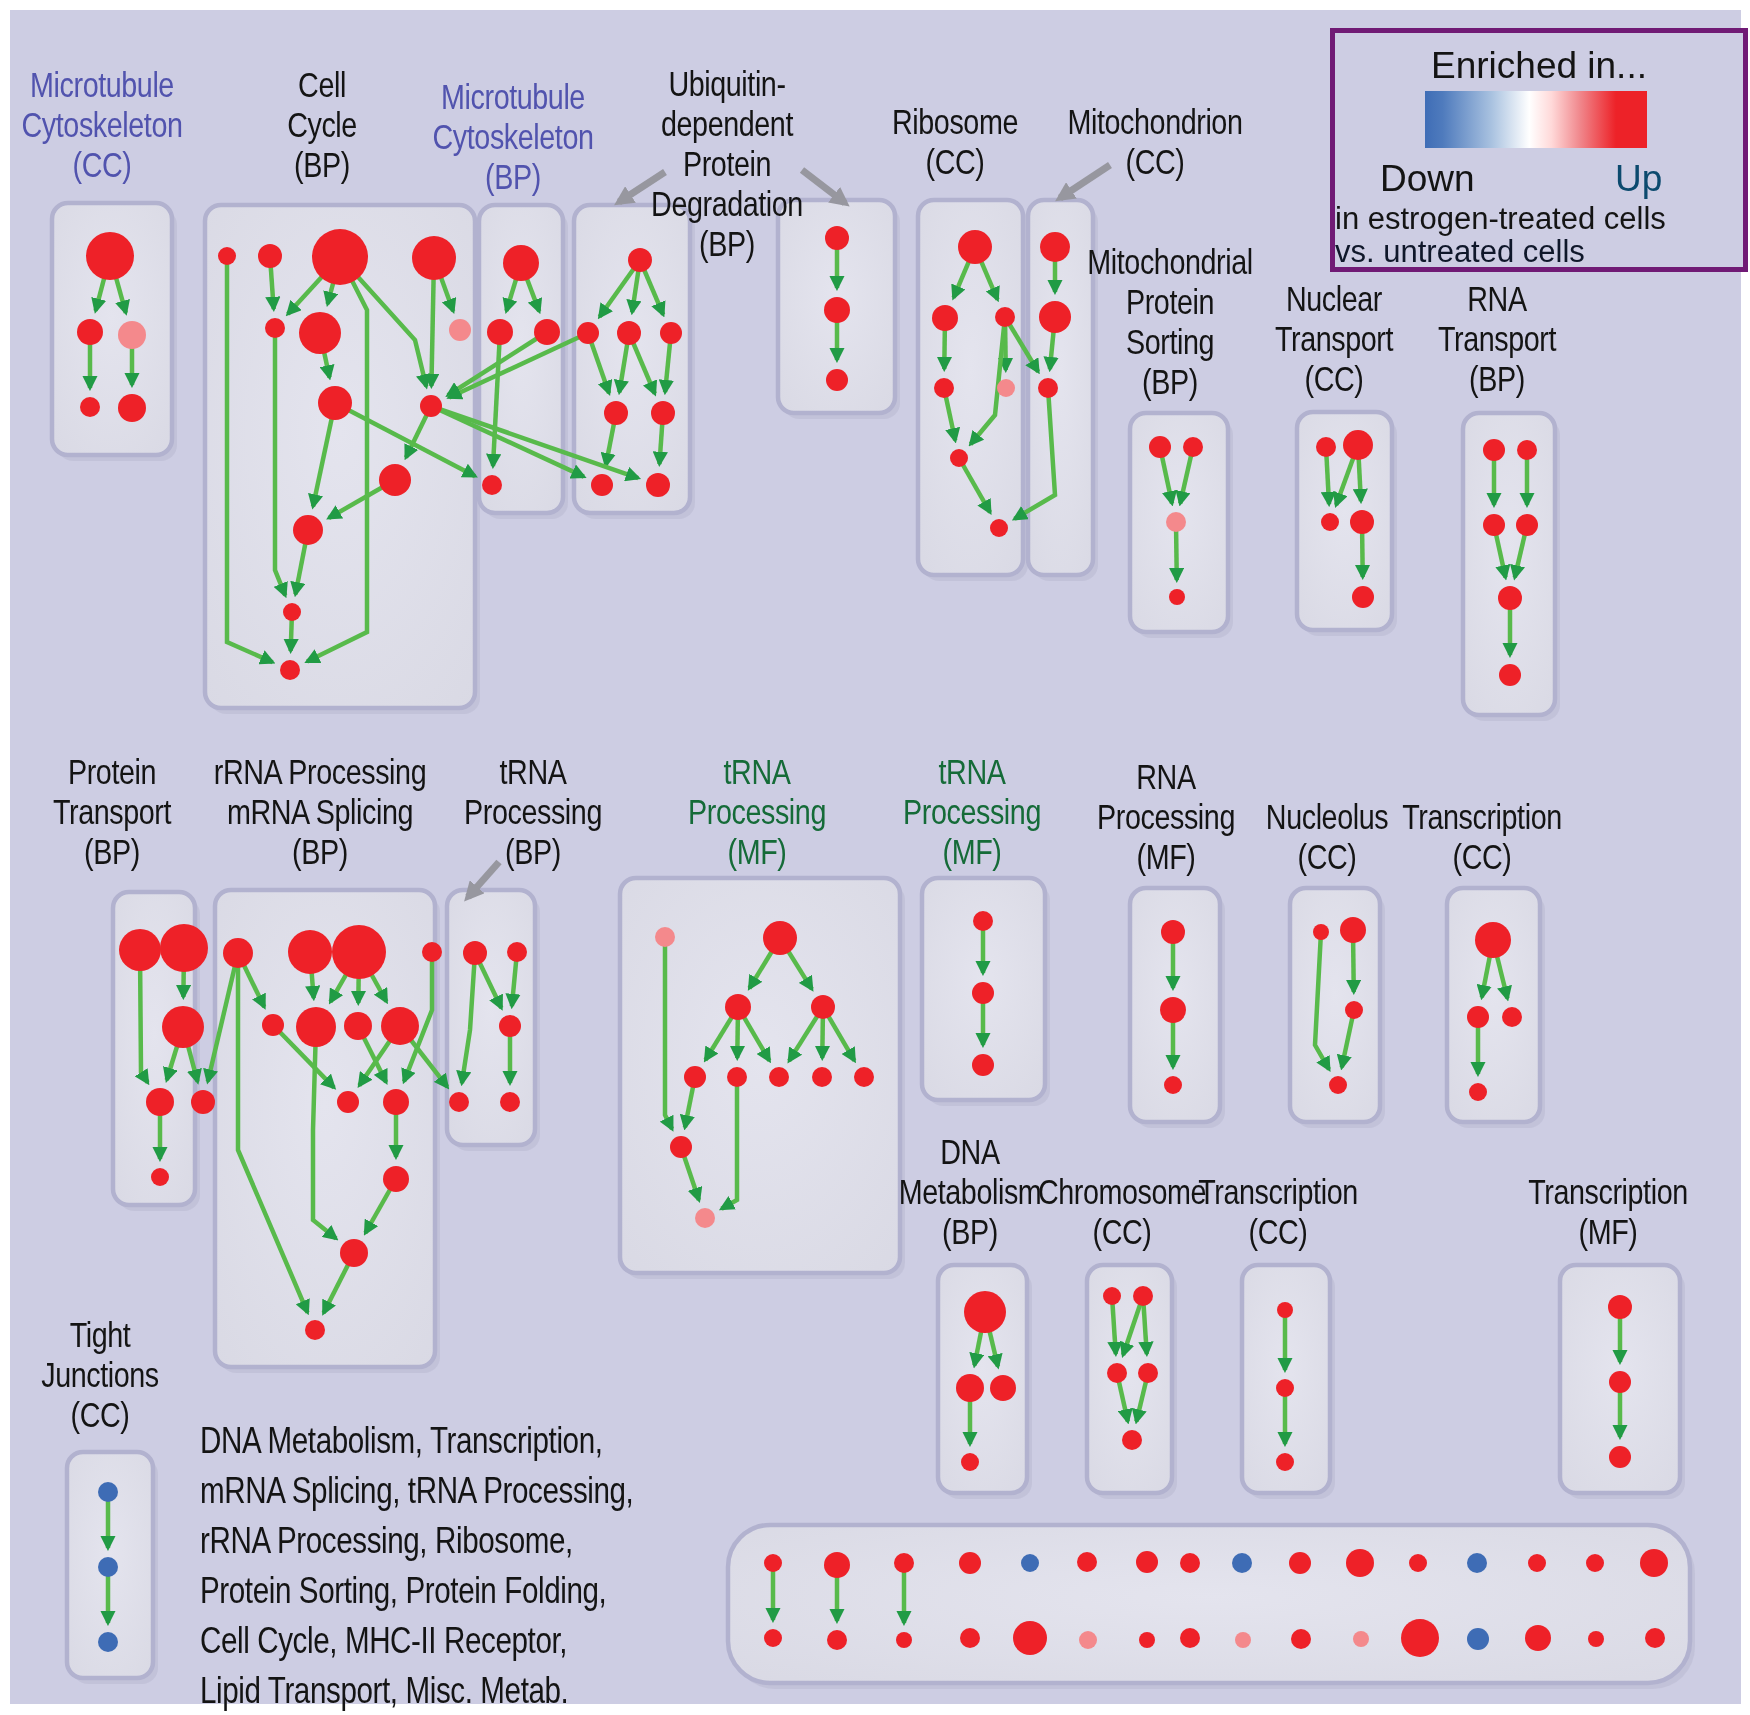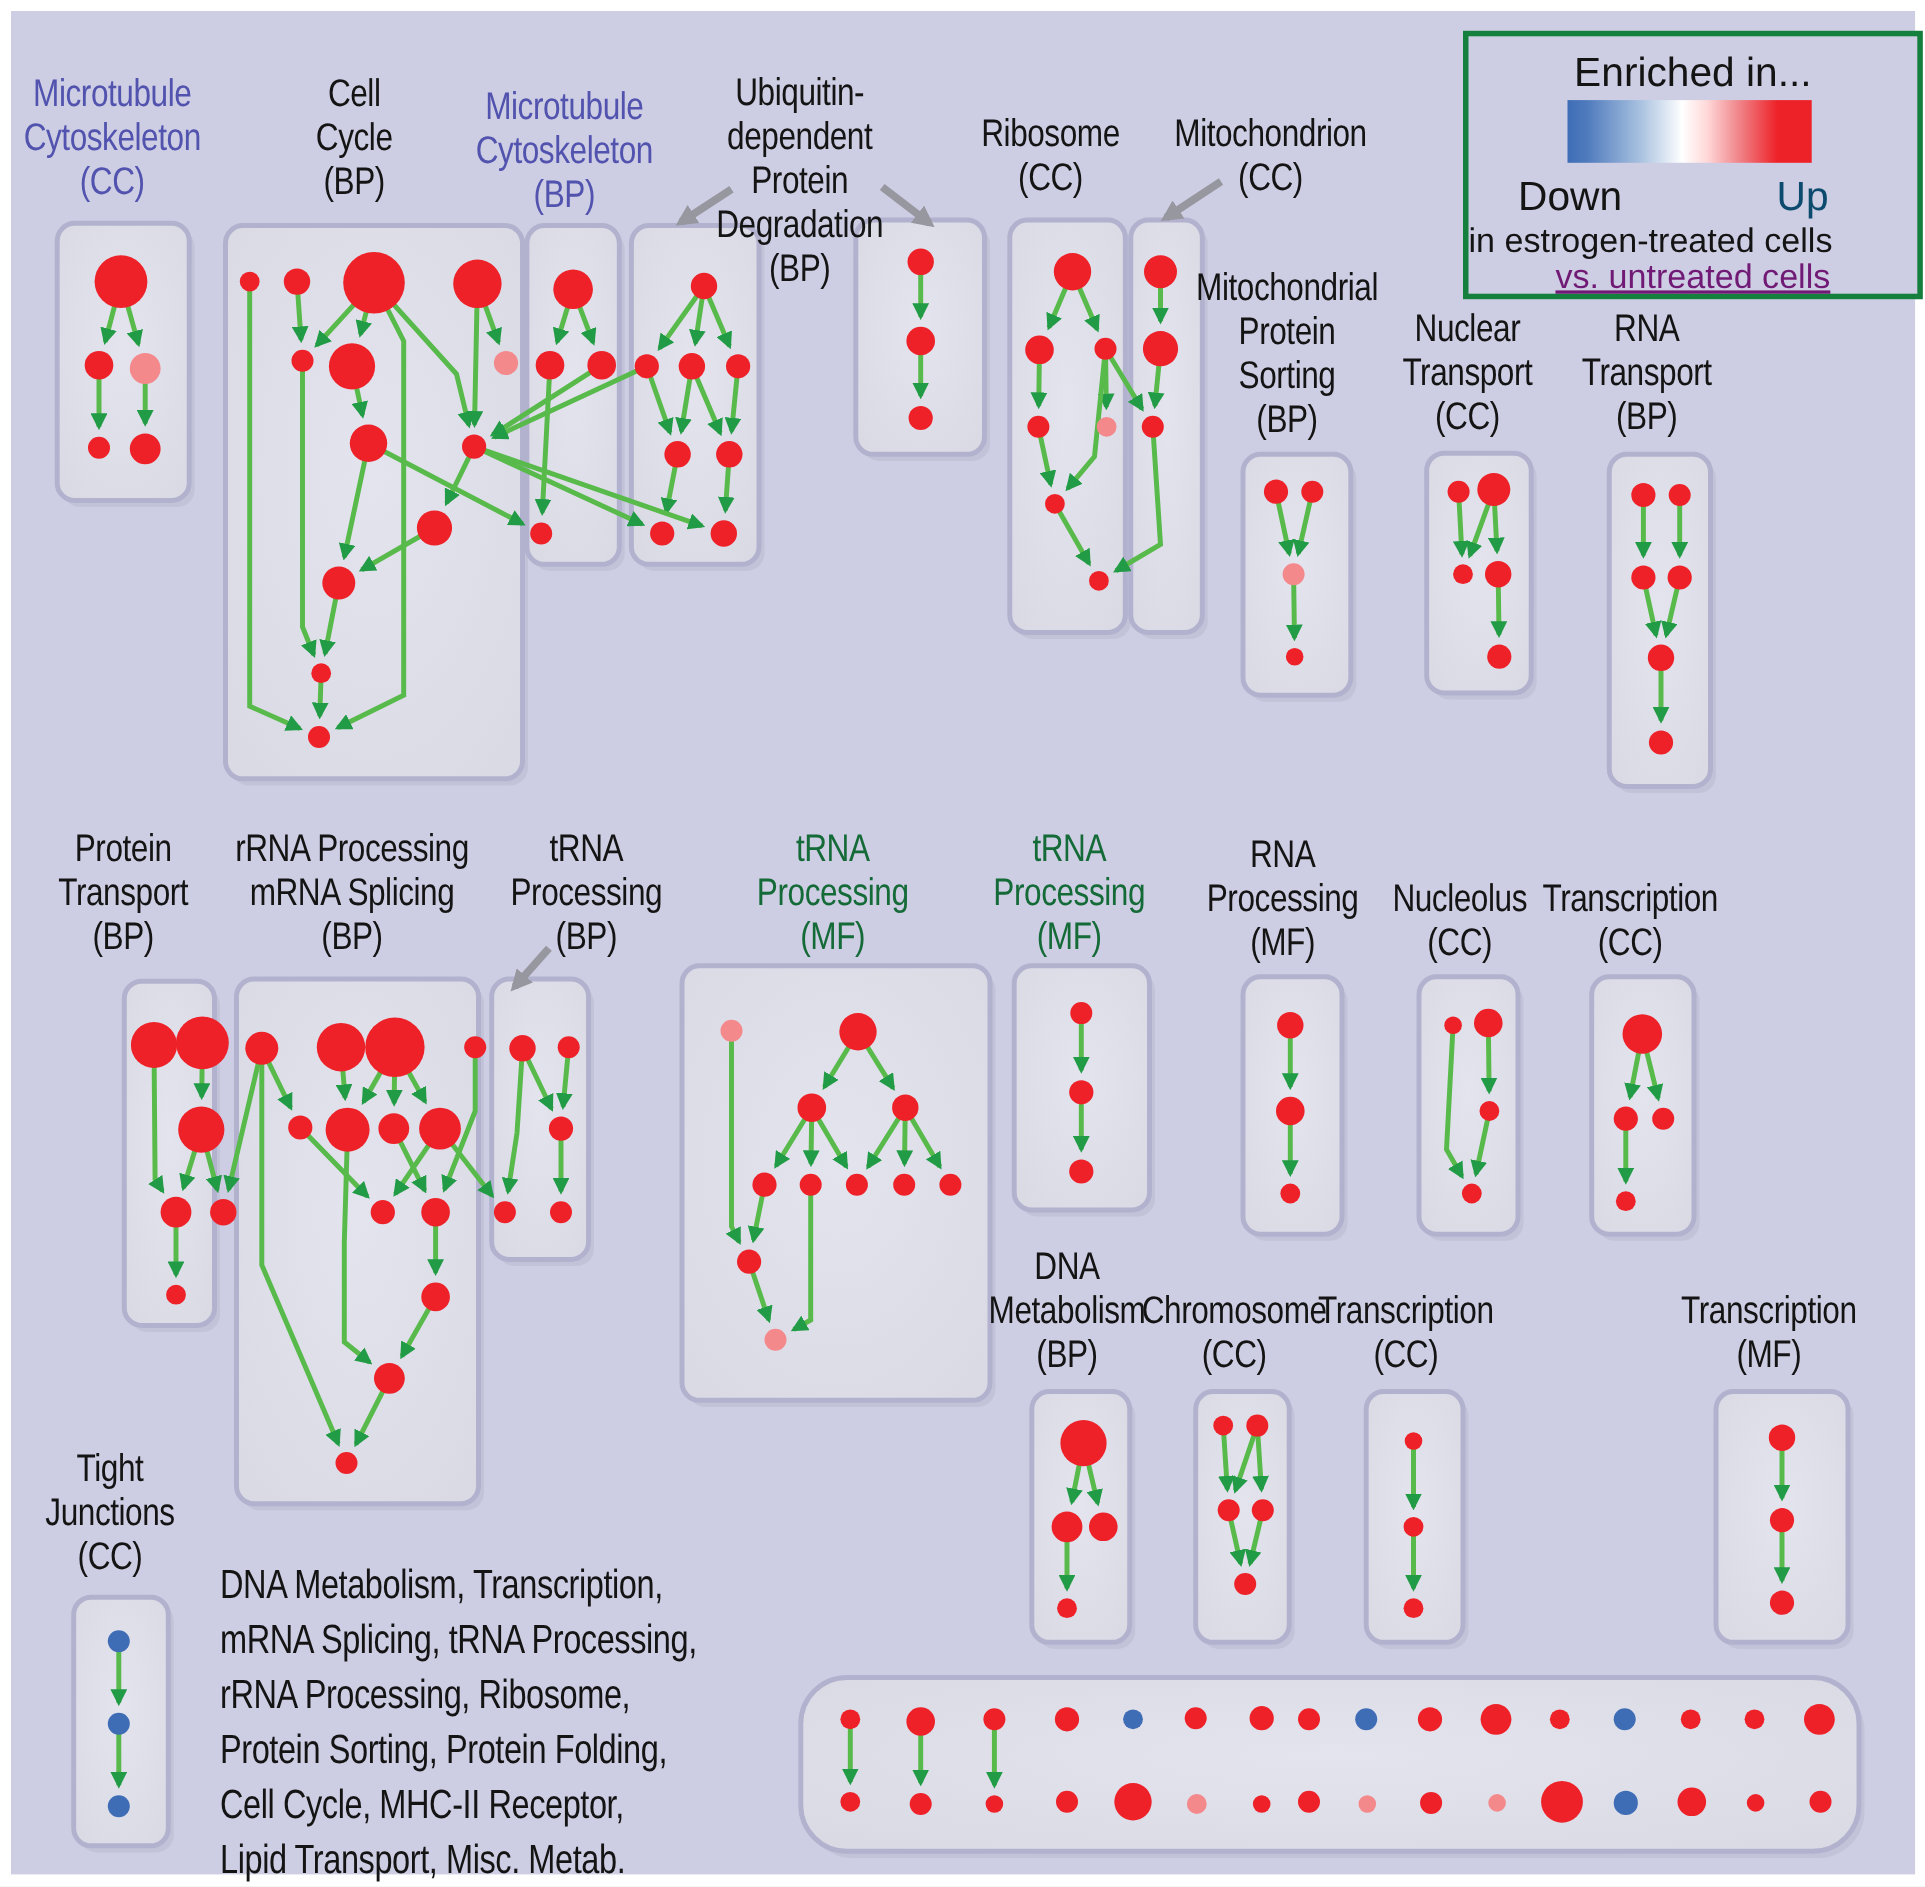--- a/index.html
+++ b/index.html
@@ -9,29 +9,29 @@
   #net{position:absolute;left:0;top:0;}
   .lbl{position:absolute;white-space:pre-line;text-align:center;font-size:35px;line-height:40px;
        letter-spacing:-0.5px;transform:translateX(-50%) scaleX(0.82);color:#111;}
   .c-black{color:#141414;}
   .c-blue{color:#5153ae;}
   .c-green{color:#156b38;}
   .misc-note{position:absolute;left:190px;top:1406px;font-size:37px;line-height:50px;
        white-space:pre-line;color:#141414;transform-origin:left top;transform:scaleX(0.80);
        letter-spacing:-0.5px;text-align:left;}
   .legend{position:absolute;left:1320px;top:18px;width:418px;height:244px;background:#cdcde3;
-       border:5px solid #15803d;box-sizing:border-box;}
+       border:5px solid #701a75;box-sizing:border-box;}
   .lg-title{position:absolute;left:0;top:12px;width:100%;text-align:center;font-size:37px;color:#141414;}
   .lg-bar{position:absolute;left:90px;top:58px;width:222px;height:57px;
        background:linear-gradient(90deg,#3f6db6 0%,#4f7bbd 8%,#a9c2e0 30%,#ffffff 47%,
        #ffd9d9 57%,#f0868b 70%,#ed2228 86%,#ed2228 100%);}
   .lg-down{position:absolute;left:45px;top:125px;font-size:37px;color:#141414;}
   .lg-up{position:absolute;left:280px;top:125px;font-size:37px;color:#0c4a6e;}
   .lg-sub1{position:absolute;left:0;top:168px;width:100%;text-align:left;font-size:31px;color:#141414;}
-  .lg-sub2{position:absolute;left:0;top:201px;width:100%;text-align:center;font-size:31px;color:#701a75;text-decoration:underline;}
+  .lg-sub2{position:absolute;left:0;top:201px;width:100%;text-align:left;font-size:31px;color:#0f172a;}
 </style>
 </head>
 <body>
 
 <div class="page">
   <div class="panel" id="panel">
     <svg id="net" width="1750" height="1715">
         <defs>
           <radialGradient id="boxg" cx="50%" cy="45%" r="75%">
             <stop offset="0%" stop-color="#e4e4ee"></stop>

